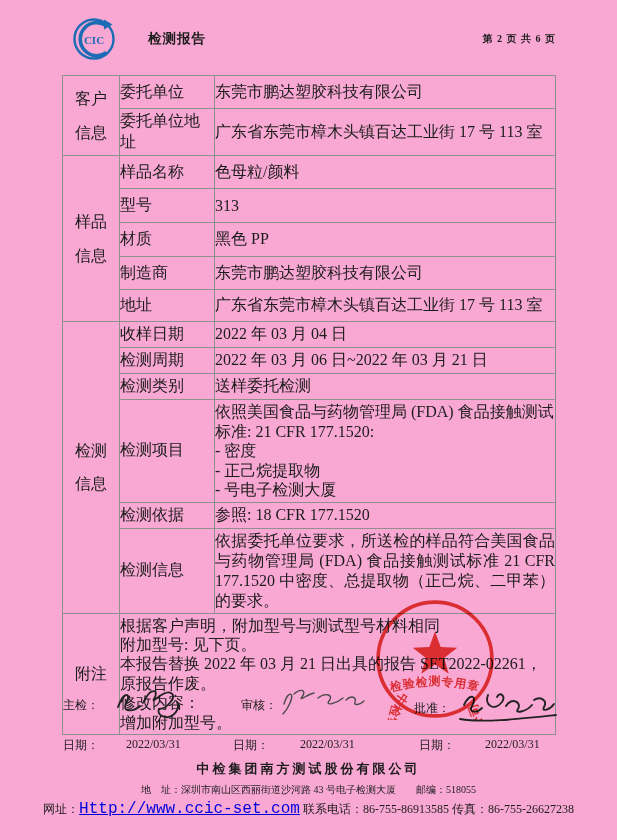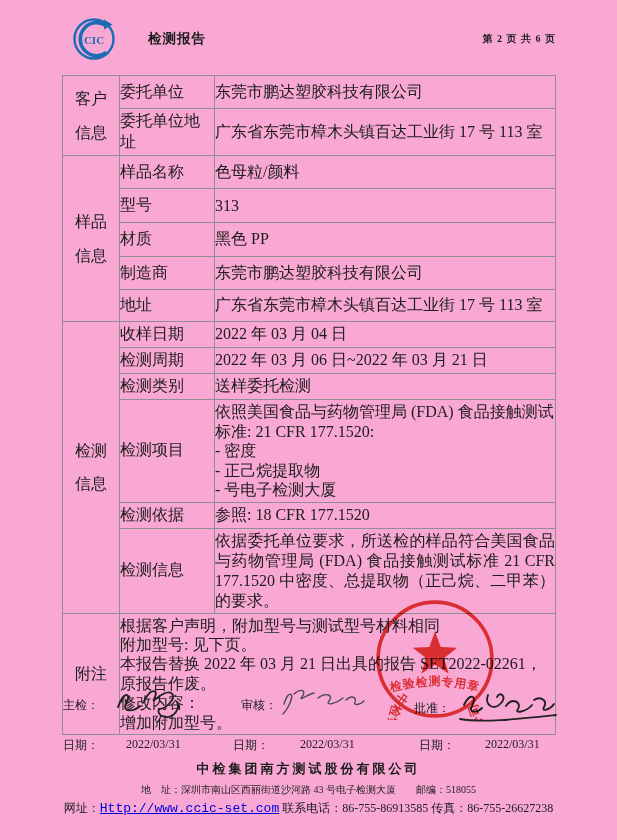--- a/index.html
+++ b/index.html
@@ -52,21 +52,21 @@
     mix-blend-mode:multiply;opacity:.9;pointer-events:none;z-index:5;
   }
   
   .footer{position:absolute;left:0;top:760px;width:617px;text-align:center;}
   .footer .co{font-size:13px;font-weight:bold;letter-spacing:3px;}
   .footer .addr{font-size:10px;margin-top:5px;}
   .footer .web{font-size:12px;margin-top:3px;}
   .footer .link{
     color:#0000dd;
     font-family:"Liberation Mono","DejaVu Sans Mono",monospace;
-    font-size:13px;
+    font-size:16px;
   }
 </style>
 </head>
 <body>
 
 <div class="page">
 
   <div class="hdr">
     <svg class="logo" viewBox="0 0 64 48">
       <circle cx="32" cy="24" r="19.5" fill="none" stroke="#1c6cb5" stroke-width="2.4"></circle>

